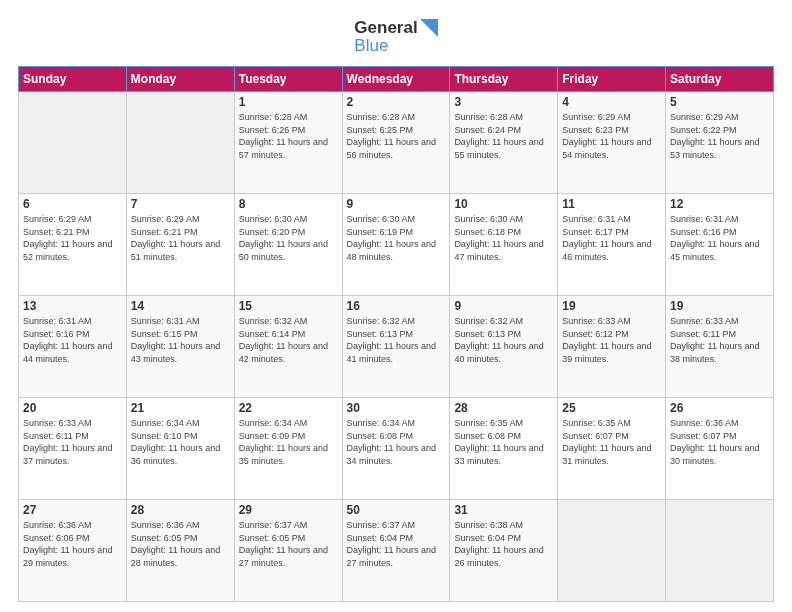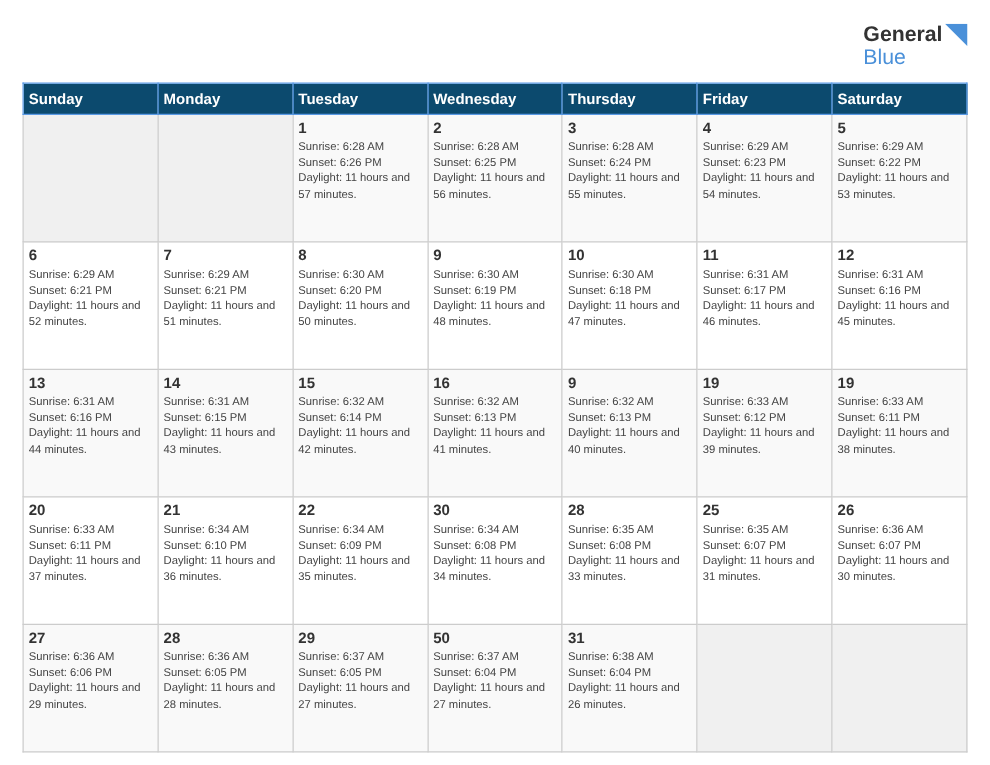--- a/index.html
+++ b/index.html
@@ -12,21 +12,21 @@
     }
     .page {
       width: 792px;
       height: 612px;
       padding: 18px 18px 10px 18px;
       display: flex;
       flex-direction: column;
     }
     .header {
       display: flex;
-      justify-content: flex-end;
+      justify-content: center;
       align-items: flex-start;
       margin-bottom: 10px;
     }
     .logo {
       display: flex;
       align-items: center;
       gap: 4px;
     }
     .title-block {
       text-align: right;
@@ -42,21 +42,21 @@
       color: #555;
       margin-top: 2px;
     }
     .calendar {
       width: 100%;
       border-collapse: collapse;
       flex: 1;
       table-layout: fixed;
     }
     .calendar thead th {
-      background: #0c4a6e;
+      background: #be185d;
       color: #fff;
       font-size: 12px;
       font-weight: bold;
       padding: 5px 4px;
       text-align: left;
       border: 1px solid #5a9ae5;
     }
     .calendar tbody td {
       border: 1px solid #ccc;
       vertical-align: top;

